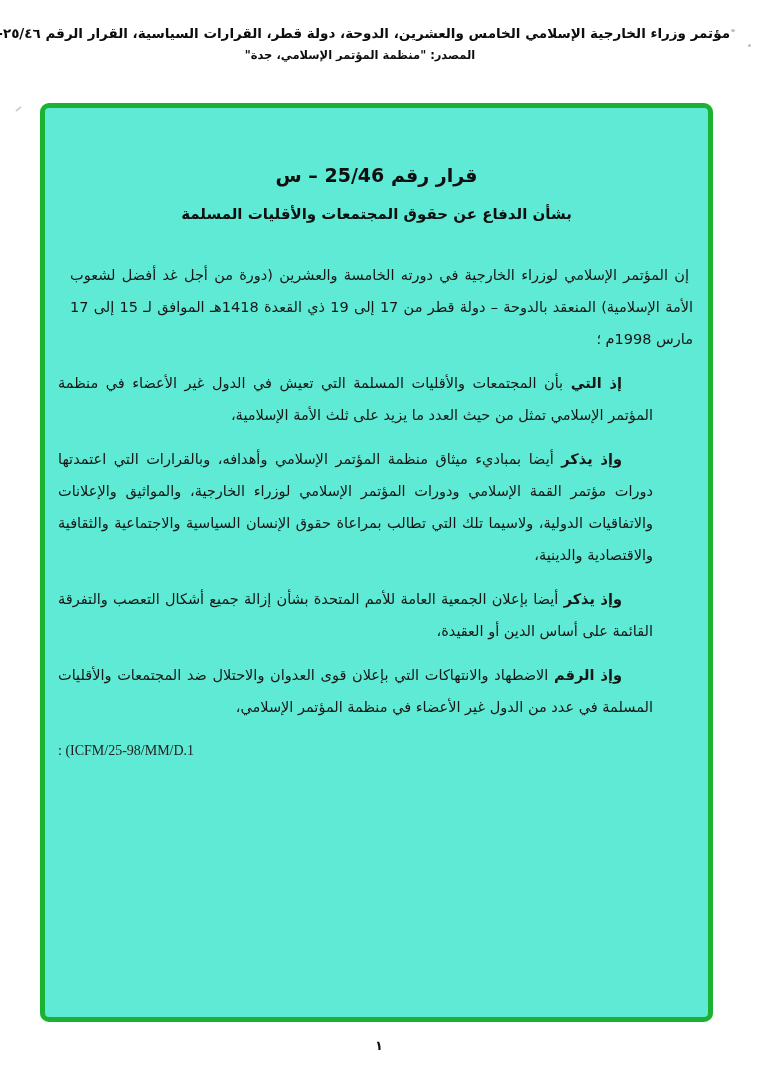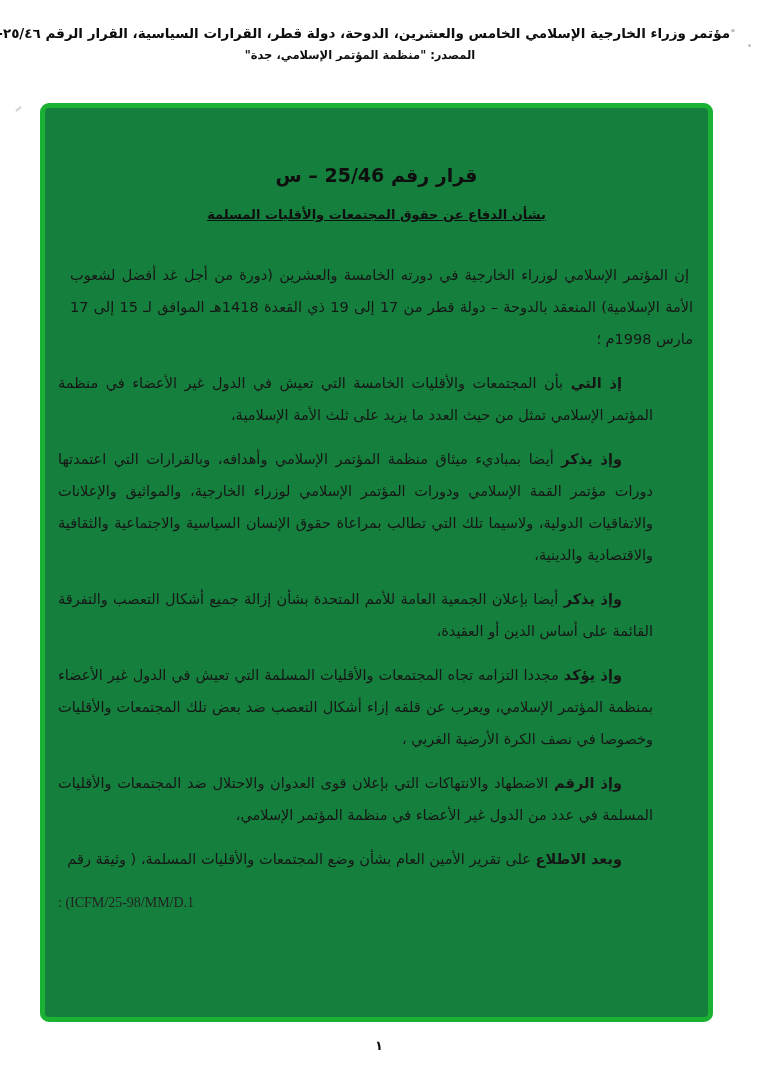--- a/index.html
+++ b/index.html
@@ -39,32 +39,32 @@
   
   .frame{
     position:absolute;
     left:40px;
     top:103px;
     width:673px;
     height:919px;
     box-sizing:border-box;
     border:5px solid #1bb234;
     border-radius:9px;
-    background:#15803d;
+    background:#5eead4;
   }
   
   .title-block{
     direction:rtl;
     text-align:center;
     font-weight:bold;
     padding-top:56px;
     color:#0f0f0f;
   }
   .t1{font-size:19px;margin-bottom:14px;}
-  .t2{font-size:13px;line-height:29px;text-decoration:underline;}
+  .t2{font-size:15px;line-height:29px;}
   
   .doc-body{
     direction:rtl;
     text-align:justify;
     margin:30px 11px 0 13px;
     font-size:14.5px;
     line-height:32px;
   }
   .doc-body p{
     margin:0 44px 12px 0;
@@ -119,31 +119,29 @@
   <section class="frame" style="border-color: rgb(27, 178, 52);">
 
     <div class="title-block">
       <div class="t1">قرار رقم 25/46 – س</div>
       <div class="t2">بشأن الدفاع عن حقوق المجتمعات والأقليات المسلمة</div>
     </div>
 
     <div class="doc-body">
       <p class="p1"><strong class="lead"></strong><span>إن المؤتمر الإسلامي لوزراء الخارجية في دورته الخامسة والعشرين  (دورة من أجل غد أفضل لشعوب الأمة الإسلامية) المنعقد بالدوحة – دولة قطر من 17 إلى 19 ذي القعدة 1418هـ الموافق لـ 15 إلى 17 مارس 1998م ؛</span></p>
 
-      <p><strong class="lead">إذ التي</strong><span> بأن المجتمعات والأقليات الخامسة التي تعيش في الدول غير الأعضاء في منظمة المؤتمر الإسلامي تمثل من حيث العدد ما يزيد على ثلث الأمة الإسلامية،</span></p>
+      <p><strong class="lead">إذ التي</strong><span> بأن المجتمعات والأقليات المسلمة التي تعيش في الدول غير الأعضاء في منظمة المؤتمر الإسلامي تمثل من حيث العدد ما يزيد على ثلث الأمة الإسلامية،</span></p>
 
       <p><strong class="lead">وإذ يذكر</strong><span> أيضا بمباديء ميثاق منظمة المؤتمر الإسلامي وأهدافه، وبالقرارات التي اعتمدتها دورات مؤتمر القمة الإسلامي ودورات المؤتمر الإسلامي لوزراء الخارجية، والمواثيق والإعلانات والاتفاقيات الدولية، ولاسيما تلك التي تطالب بمراعاة حقوق الإنسان السياسية والاجتماعية والثقافية والاقتصادية والدينية،</span></p>
 
       <p><strong class="lead">وإذ يذكر</strong><span> أيضا بإعلان الجمعية العامة  للأمم المتحدة بشأن إزالة جميع أشكال التعصب والتفرقة القائمة على أساس الدين أو العقيدة،</span></p>
 
-      <p><strong class="lead">وإذ يؤكد</strong><span> مجددا التزامه تجاه المجتمعات والأقليات المسلمة التي تعيش في الدول غير  الأعضاء بمنظمة المؤتمر الإسلامي، ويعرب عن قلقه إزاء أشكال التعصب ضد  بعض تلك المجتمعات والأقليات وخصوصا في نصف الكرة الأرضية الغربي ،</span></p>
 
       <p><strong class="lead">وإذ الرقم</strong><span> الاضطهاد والانتهاكات التي  بإعلان قوى العدوان والاحتلال ضد المجتمعات والأقليات المسلمة في عدد من الدول غير الأعضاء في منظمة المؤتمر الإسلامي،</span></p>
 
-      <p><strong class="lead">وبعد الاطلاع</strong><span> على تقرير الأمين العام بشأن وضع المجتمعات والأقليات المسلمة، ( وثيقة رقم</span></p>
 
       <div class="ref-line">: (ICFM/25-98/MM/D.1</div>
     </div>
 
   </section>
 
   <footer class="page-footer">
     <span>١</span>
   </footer>
 

